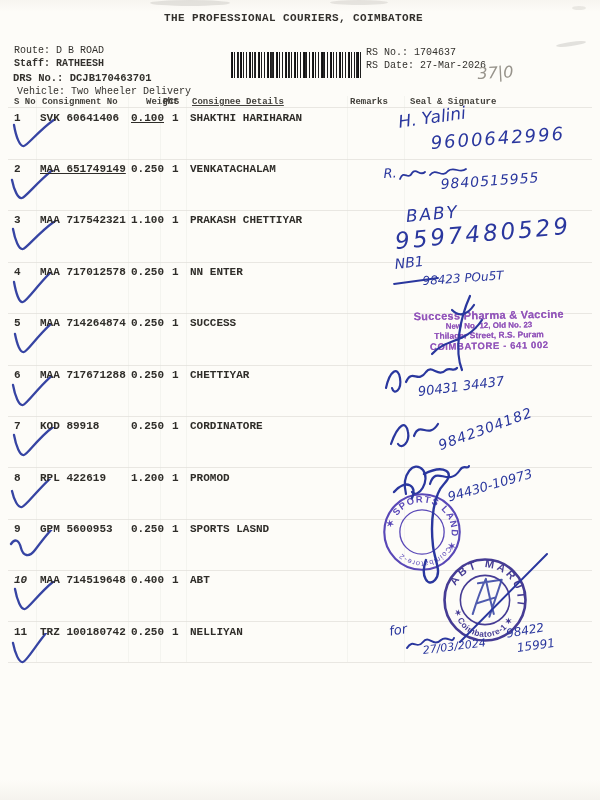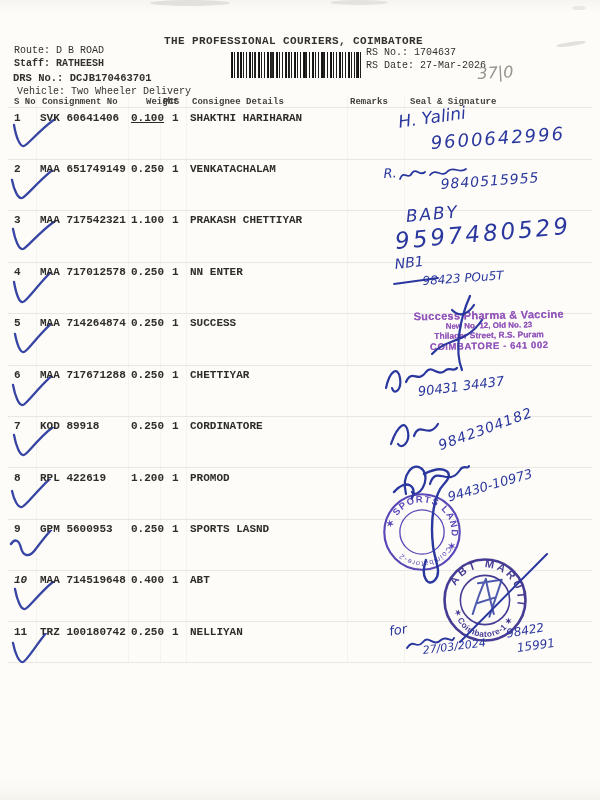--- a/index.html
+++ b/index.html
@@ -1,18 +1,18 @@
 <!DOCTYPE html>
 <html><head>
 <meta charset="utf-8">
 <style>
   html,body{margin:0;padding:0;background:#e9e7e2;}
   .page{position:relative;width:600px;height:800px;background:linear-gradient(180deg,#f7f5f0 0,#fdfcf8 12px,#fdfcf8 780px,#f5f3ee 800px);overflow:hidden;font-family:"Liberation Mono",monospace;color:#343230;}
   .print{position:absolute;white-space:pre;font-weight:bold;color:#33312d;}
-  .center{left:0;right:13px;text-align:center;margin-top:23px;}
+  .center{left:0;right:13px;text-align:center;}
   .th{position:absolute;top:0;font-size:9px;font-weight:bold;color:#44423d;white-space:pre;}
   .row{position:absolute;left:0;width:600px;height:46px;}
   .c{position:absolute;top:0;font-size:11px;font-weight:bold;white-space:pre;color:#2f2d29;}
   .tick{position:absolute;left:9px;top:7px;width:48px;height:34px;}
   .tick path{fill:none;stroke:#2b3a9e;stroke-width:2.3;stroke-linecap:round;opacity:.95;}
   .hline{position:absolute;left:8px;right:8px;height:1px;background:#dedcd6;opacity:.65;}
   .vline{position:absolute;width:1px;background:#e2e0da;opacity:.3;}
   .barcode{position:absolute;left:231px;top:52px;width:132px;height:26px;
     background:
       repeating-linear-gradient(90deg,#1c1c1c 0 1px,rgba(0,0,0,0) 1px 3px),
@@ -52,21 +52,21 @@
   <div class="print" style="left:366px;top:47px;font-size:10px;font-weight:normal;"><span>RS No.:</span> <span>1704637</span></div>
   <div class="print" style="left:366px;top:60px;font-size:10px;font-weight:normal;"><span>RS Date:</span> <span>27-Mar-2026</span></div>
 
   <div class="pencil" style="left:477px;top:64px;font-size:16px;transform:rotate(-3deg);">37|0</div>
 
   <div style="position:absolute;left:0;top:97px;width:600px;height:12px;">
     <span class="th" style="left:14px;">S No</span>
     <span class="th" style="left:42px;">Consignment No</span>
     <span class="th" style="left:146px;">Weight</span>
     <span class="th" style="left:163px;">PCS</span>
-    <span class="th" style="left:192px;">Consignee Details</span>
+    <span class="th" style="left:192px;text-decoration:underline;">Consignee Details</span>
     <span class="th" style="left:350px;">Remarks</span>
     <span class="th" style="left:410px;">Seal &amp; Signature</span>
   </div>
 
   <div class="hline" style="top:107px;"></div>
   <div class="hline" style="top:159px;"></div>
   <div class="hline" style="top:210px;"></div>
   <div class="hline" style="top:262px;"></div>
   <div class="hline" style="top:313px;"></div>
   <div class="hline" style="top:365px;"></div>
@@ -91,21 +91,21 @@
     <span class="c" style="left:40px;">SVK 60641406</span>
     <span class="c" style="left:131px;text-decoration:underline;">0.100</span>
     <span class="c" style="left:172px;">1</span>
     <span class="c" style="left:190px;">SHAKTHI HARIHARAN</span>
   </div>
   <div class="row" style="top:163px;">
     <svg class="tick" viewBox="0 0 48 34">
         <path d="M3,10 C5,20 9,29 13,28 C17,27 28,12 46,-2"></path>
       </svg>
     <span class="c" style="left:14px;">2</span>
-    <span class="c" style="left:40px;">MAA 651749149</span>
+    <span class="c" style="left:40px;text-decoration:underline;">MAA 651749149</span>
     <span class="c" style="left:131px;">0.250</span>
     <span class="c" style="left:172px;">1</span>
     <span class="c" style="left:190px;">VENKATACHALAM</span>
   </div>
   <div class="row" style="top:214px;">
     <svg class="tick" viewBox="0 0 48 34">
         <path d="M4,8 C6,19 10,29 14,28 C18,27 29,12 46,0"></path>
       </svg>
     <span class="c" style="left:14px;">3</span>
     <span class="c" style="left:40px;">MAA 717542321</span>

